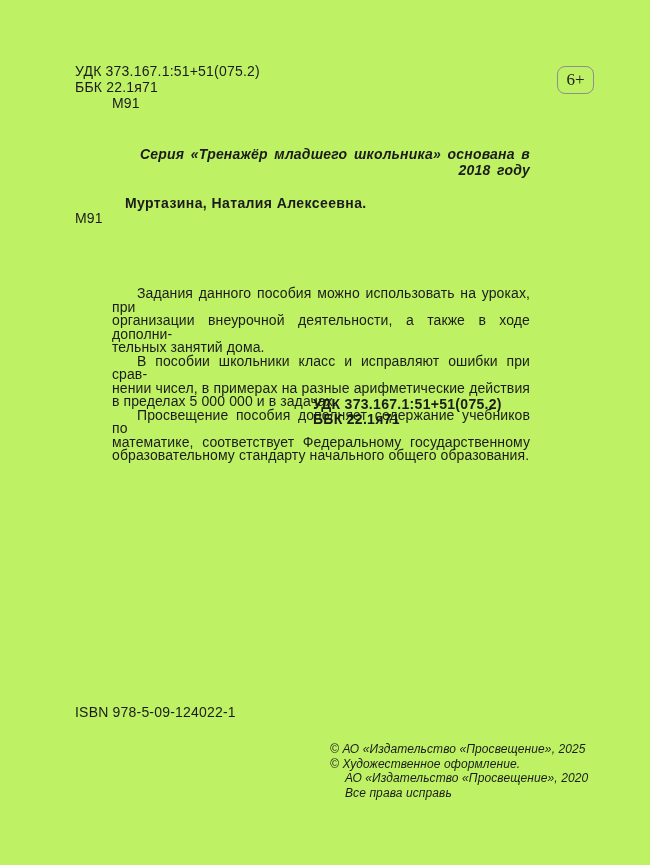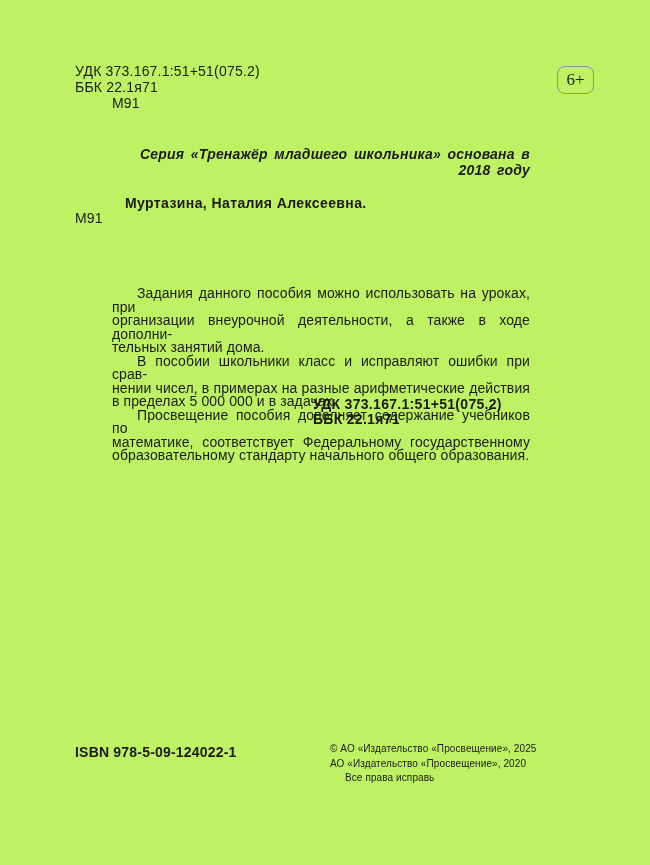--- a/index.html
+++ b/index.html
@@ -25,22 +25,22 @@
   .card .margin-code { position:absolute; left:-37px; top:14.5px; }
   .desc .ln { text-align:justify; text-align-last:justify; }
   .desc .ln:first-child { text-indent:20px; }
   .desc .ln:last-child { text-align:justify; text-align-last:auto; }
   .card .isbn-line { text-indent:25px; }
   .annotation { position:absolute; left:112px; top:287px; width:418px; font-size:14px; line-height:13.5px; letter-spacing:0.1px; }
   .para .ln { text-align:justify; text-align-last:justify; }
   .para .ln:first-child { text-indent:25px; }
   .para .ln:last-child { text-align:justify; text-align-last:auto; }
   .classification { position:absolute; left:313px; top:397px; font-size:14px; line-height:14.5px; font-weight:bold; letter-spacing:0.3px; }
-  .footer-isbn { position:absolute; left:75px; top:744px; font-weight:bold; font-size:14px; letter-spacing:0.2px; }
-  .copyright { position:absolute; left:330px; top:742px; font-size:10px; line-height:14.6px; white-space:nowrap; letter-spacing:0.1px; }
+  .footer-isbn { position:absolute; left:75px; top:704px; font-weight:normal; font-size:14px; letter-spacing:0.2px; }
+  .copyright { position:absolute; left:330px; top:742px; font-size:12px; line-height:14.6px; white-space:nowrap; letter-spacing:0.1px;font-style:italic; }
   .copyright .ln:nth-child(3), .copyright .ln:nth-child(4) { padding-left:15px; }
 </style>
 </head>
 <body>
 
 <div class="page">
 
   <div class="top-codes">
     <div>УДК 373.167.1:51+51(075.2)</div>
     <div>ББК 22.1я71</div>
@@ -76,17 +76,18 @@
 
   <div class="classification">
     <div>УДК 373.167.1:51+51(075.2)</div>
     <div>ББК 22.1я71</div>
   </div>
 
   <div class="footer-isbn">ISBN 978-5-09-124022-1</div>
 
   <div class="copyright">
       <div class="ln">© АО «Издательство «Просвещение», 2025</div>
+      <div class="ln">© Художественное оформление.</div>
       <div class="ln">АО «Издательство «Просвещение», 2020</div>
       <div class="ln">Все права исправь</div>
     </div>
 
 </div>
 
 </body></html>

